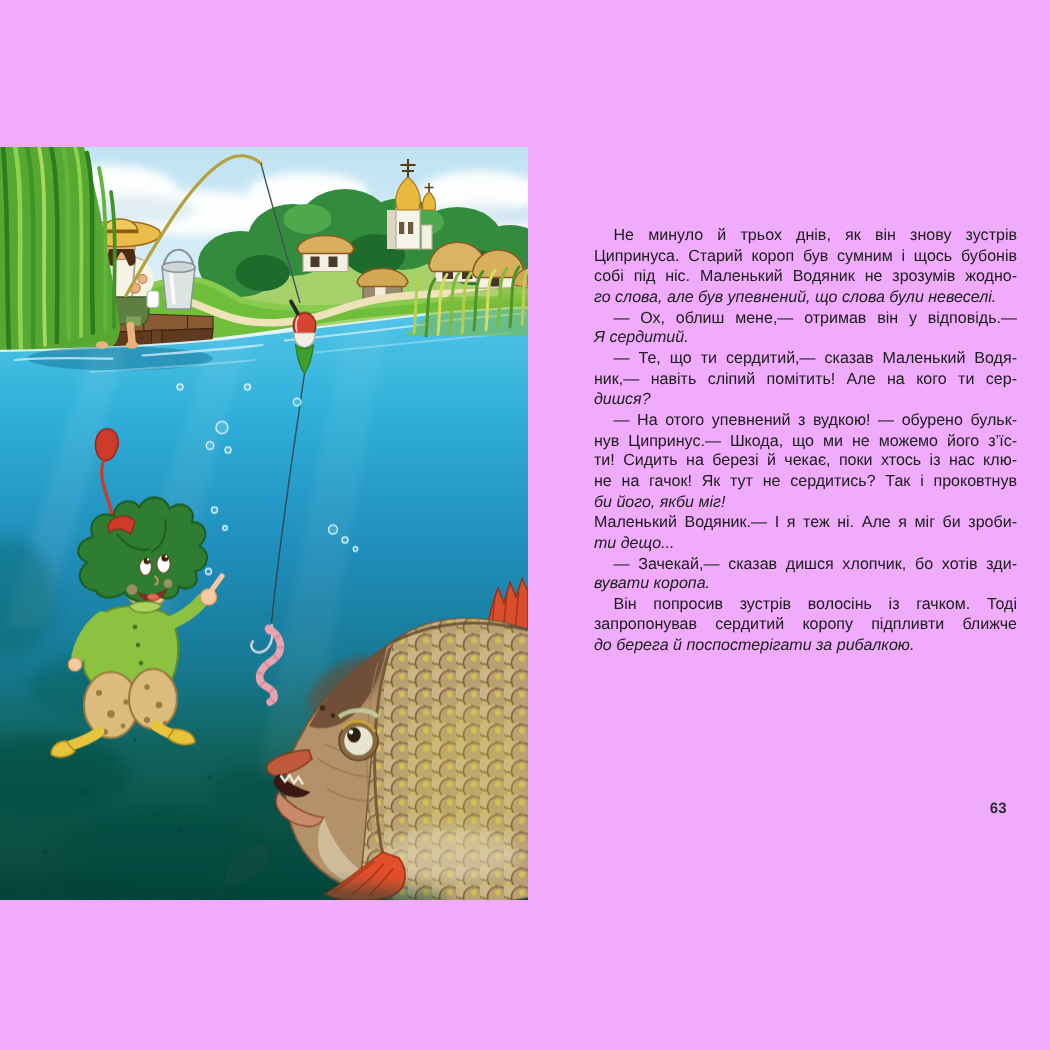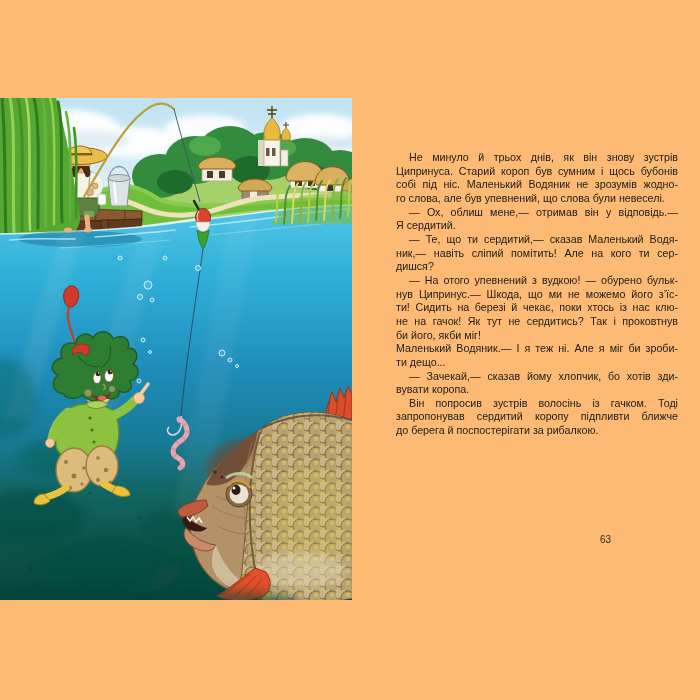--- a/index.html
+++ b/index.html
@@ -1,27 +1,27 @@
 <!DOCTYPE html>
 <html><head>
 <meta charset="utf-8">
 <style>
   html,body{margin:0;padding:0;background:#ffffff;}
-  .page{position:relative;width:700px;height:700px;background:#fdba74;overflow:hidden;
+  .page{position:relative;width:700px;height:700px;background:#f0abfc;overflow:hidden;
         font-family:"Liberation Sans",sans-serif;}
   .illustration{position:absolute;left:0;top:98px;width:352px;height:502px;}
   .illustration svg{display:block;width:352px;height:502px;}
   .text-column{position:absolute;left:396px;top:151px;width:282px;
         font-size:10.7px;line-height:13.65px;color:#1c1c1c;}
   .para{margin:0;}
   .line{white-space:nowrap;text-align:justify;text-align-last:justify;}
-  .line.last{text-align-last:left;}
+  .line.last{text-align-last:left;font-style:italic;}
   .line.indent{padding-left:13px;}
-  .page-number{position:absolute;left:600px;top:534px;width:71px;text-align:left;
-        font-size:10px;font-weight:400;color:#2e2e2e;}
+  .page-number{position:absolute;left:600px;top:534px;width:71px;text-align:right;
+        font-size:10px;font-weight:700;color:#2e2e2e;}
 </style>
 </head>
 <body>
 
 <div class="page">
 
   <div class="illustration">
   <svg viewBox="0 0 352 502" xmlns="http://www.w3.org/2000/svg">
     <defs>
       <linearGradient id="skyGrad" x1="0" y1="0" x2="0" y2="1">
@@ -371,21 +371,21 @@
         <div class="line">нув Ципринус.— Шкода, що ми не можемо його з’їс-</div>
         <div class="line">ти! Сидить на березі й чекає, поки хтось із нас клю-</div>
         <div class="line">не на гачок! Як тут не сердитись? Так і проковтнув</div>
         <div class="line last">би його, якби міг!</div>
       </div>
       <div class="para">
         <div class="line">Маленький Водяник.— І я теж ні. Але я міг би зроби-</div>
         <div class="line last">ти дещо...</div>
       </div>
       <div class="para">
-        <div class="line indent">— Зачекай,— сказав йому хлопчик, бо хотів зди-</div>
+        <div class="line indent">— Зачекай,— сказав дишся хлопчик, бо хотів зди-</div>
         <div class="line last">вувати коропа.</div>
       </div>
       <div class="para">
         <div class="line indent">Він попросив зустрів волосінь із гачком. Тоді</div>
         <div class="line">запропонував сердитий коропу підпливти ближче</div>
         <div class="line last">до берега й поспостерігати за рибалкою.</div>
       </div>
     </div>
 
   <div class="page-number">63</div>

